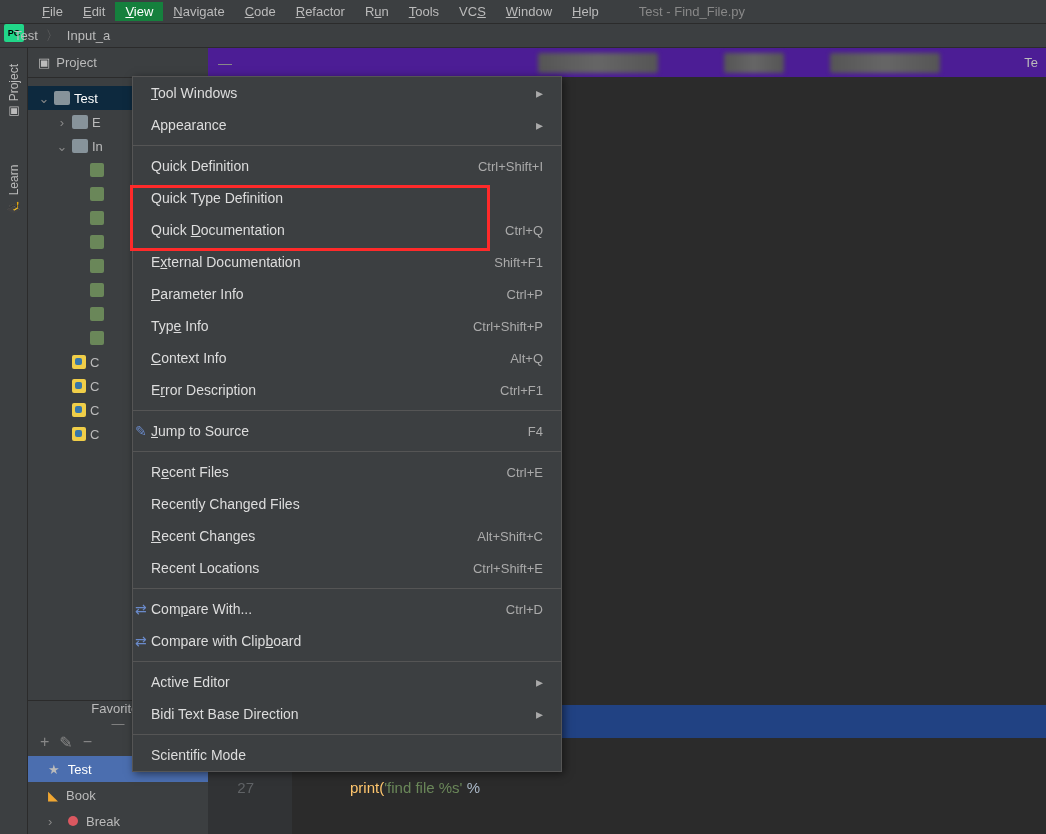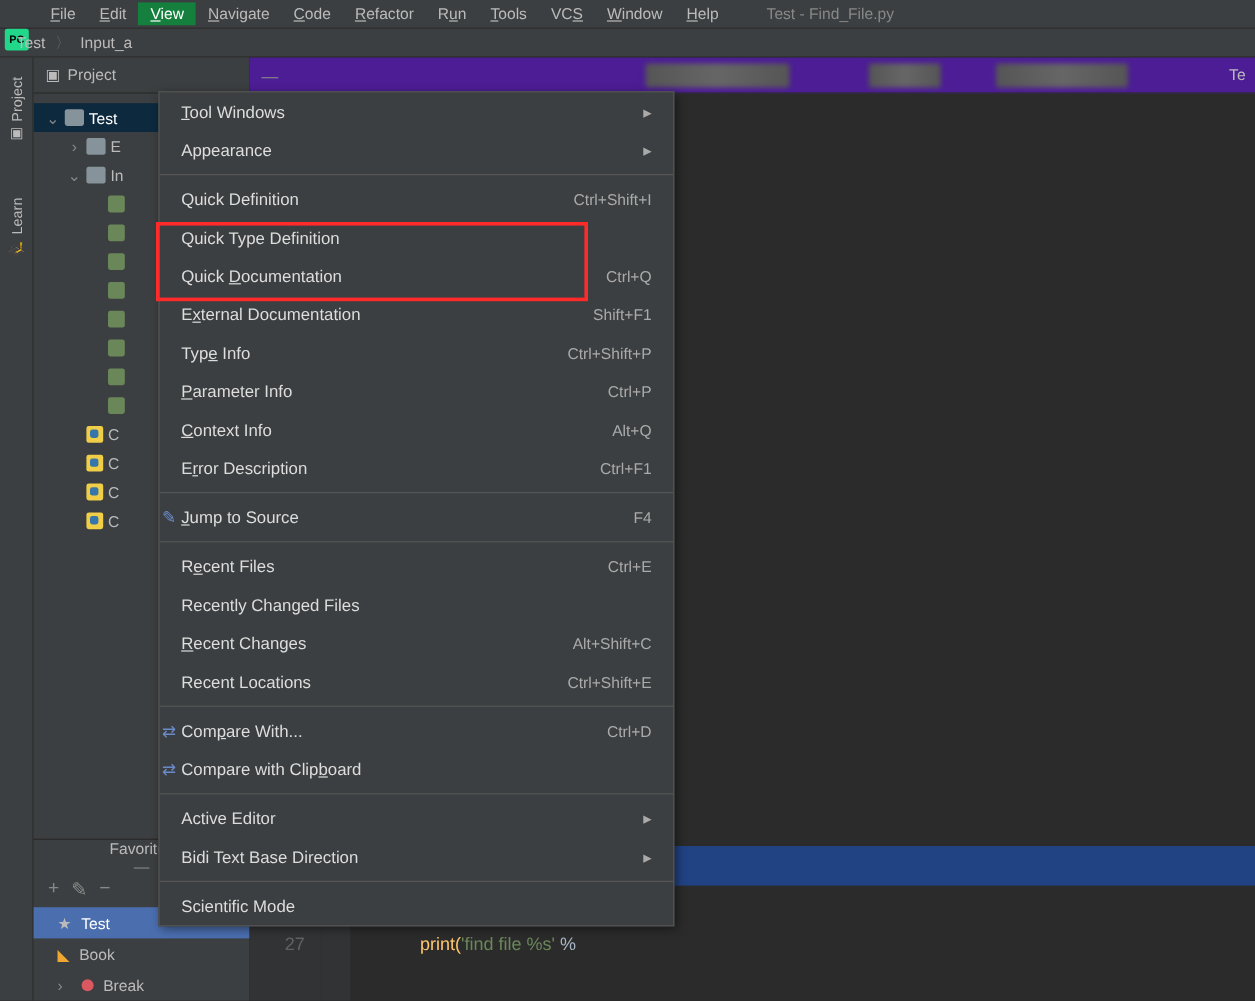--- a/index.html
+++ b/index.html
@@ -307,26 +307,26 @@
       </div>
     <div class="menu-item">
         <span class="label">Quick <u>D</u>ocumentation</span>
         <span class="shortcut">Ctrl+Q</span>
       </div>
     <div class="menu-item">
         <span class="label">E<u>x</u>ternal Documentation</span>
         <span class="shortcut">Shift+F1</span>
       </div>
     <div class="menu-item">
+        <span class="label"><u>P</u>arameter Info</span>
+        <span class="shortcut">Ctrl+P</span>
+      </div>
+    <div class="menu-item">
         <span class="label">Typ<u>e</u> Info</span>
         <span class="shortcut">Ctrl+Shift+P</span>
-      </div>
-    <div class="menu-item">
-        <span class="label"><u>P</u>arameter Info</span>
-        <span class="shortcut">Ctrl+P</span>
       </div>
     <div class="menu-item">
         <span class="label"><u>C</u>ontext Info</span>
         <span class="shortcut">Alt+Q</span>
       </div>
     <div class="menu-item">
         <span class="label">E<u>r</u>ror Description</span>
         <span class="shortcut">Ctrl+F1</span>
       </div>
     <div class="menu-sep"></div>

